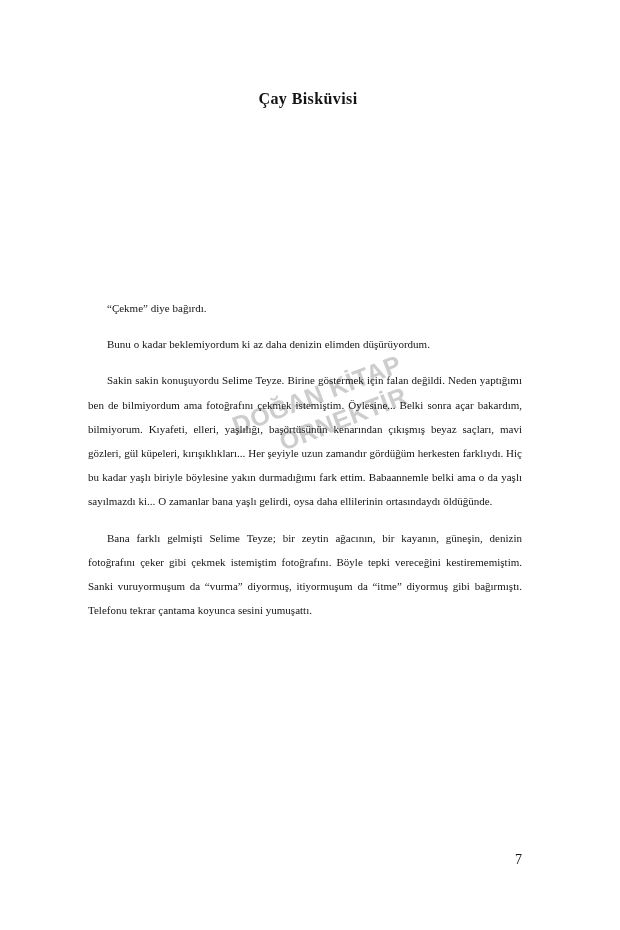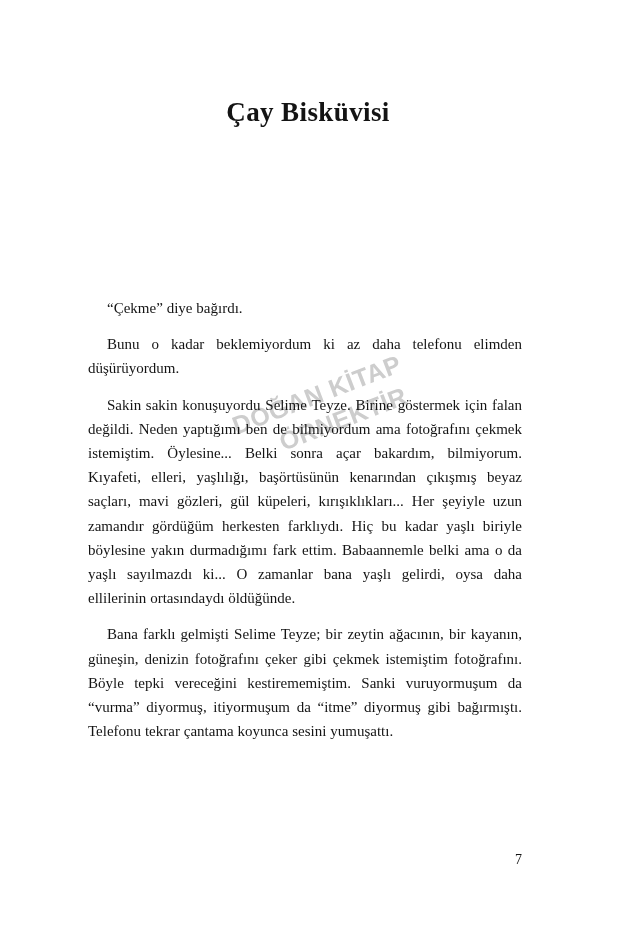--- a/index.html
+++ b/index.html
@@ -54,38 +54,38 @@
     font-size: 25px;
   }
 
   
   #chapter-title {
     position: absolute;
     left: 0;
     top: 78px;
     width: 616px;
     text-align: center;
-    font-size: 27px;
+    font-size: 16px;
     letter-spacing: 0.4px;
     line-height: 1.2;
     z-index: 2;
   }
 
   
   #body-text {
     position: absolute;
     left: 88px;
     top: 296px;
     width: 434px;
     z-index: 2;
   }
 
   .para {
     margin: 0 0 12px 0;
-    font-size: 15px;
+    font-size: 11px;
     line-height: 24.2px;
     text-align: justify;
     text-justify: inter-word;
     text-indent: 19px;
     hyphens: manual;
     word-spacing: 0.1px;
   }
   .para:last-child {
     margin-bottom: 16px;
   }
@@ -108,20 +108,20 @@
 
   <div id="watermark">
     <div class="wm-line one">DOĞAN KİTAP</div>
     <div class="wm-line two">ÖRNEKTİR</div>
   </div>
 
   <h1 id="chapter-title">Çay Bisküvisi</h1>
 
   <div id="body-text">
     <p class="para">“Çekme” diye bağırdı.</p>
-    <p class="para">Bunu o kadar beklemiyordum ki az daha telefonu elimden düşürüyordum.</p>
+    <p class="para">Bunu o kadar beklemiyordum ki az daha denizin elimden düşürüyordum.</p>
     <p class="para">Sakin sakin konuşuyordu Selime Teyze. Birine göstermek için falan değildi. Neden yaptığımı ben de bilmiyordum ama fotoğrafını çekmek istemiştim. Öylesine... Belki sonra açar ba­kardım, bilmiyorum. Kıyafeti, elleri, yaşlılığı, başörtüsünün kenarından çıkışmış beyaz saçları, mavi gözleri, gül küpeleri, kırışıklıkları... Her şeyiyle uzun zamandır gördüğüm herkes­ten farklıydı. Hiç bu kadar yaşlı biriyle böylesine yakın dur­madığımı fark ettim. Babaannemle belki ama o da yaşlı sayıl­mazdı ki... O zamanlar bana yaşlı gelirdi, oysa daha ellilerinin ortasındaydı öldüğünde.</p>
     <p class="para">Bana farklı gelmişti Selime Teyze; bir zeytin ağacının, bir kayanın, güneşin, denizin fotoğrafını çeker gibi çekmek iste­miştim fotoğrafını. Böyle tepki vereceğini kestirememiştim. Sanki vuruyormuşum da “vurma” diyormuş, itiyormuşum da “itme” diyormuş gibi bağırmıştı. Telefonu tekrar çantama ko­yunca sesini yumuşattı.</p>
   </div>
 
   <div id="page-number">7</div>
 
 </div>
 
 </body></html>

